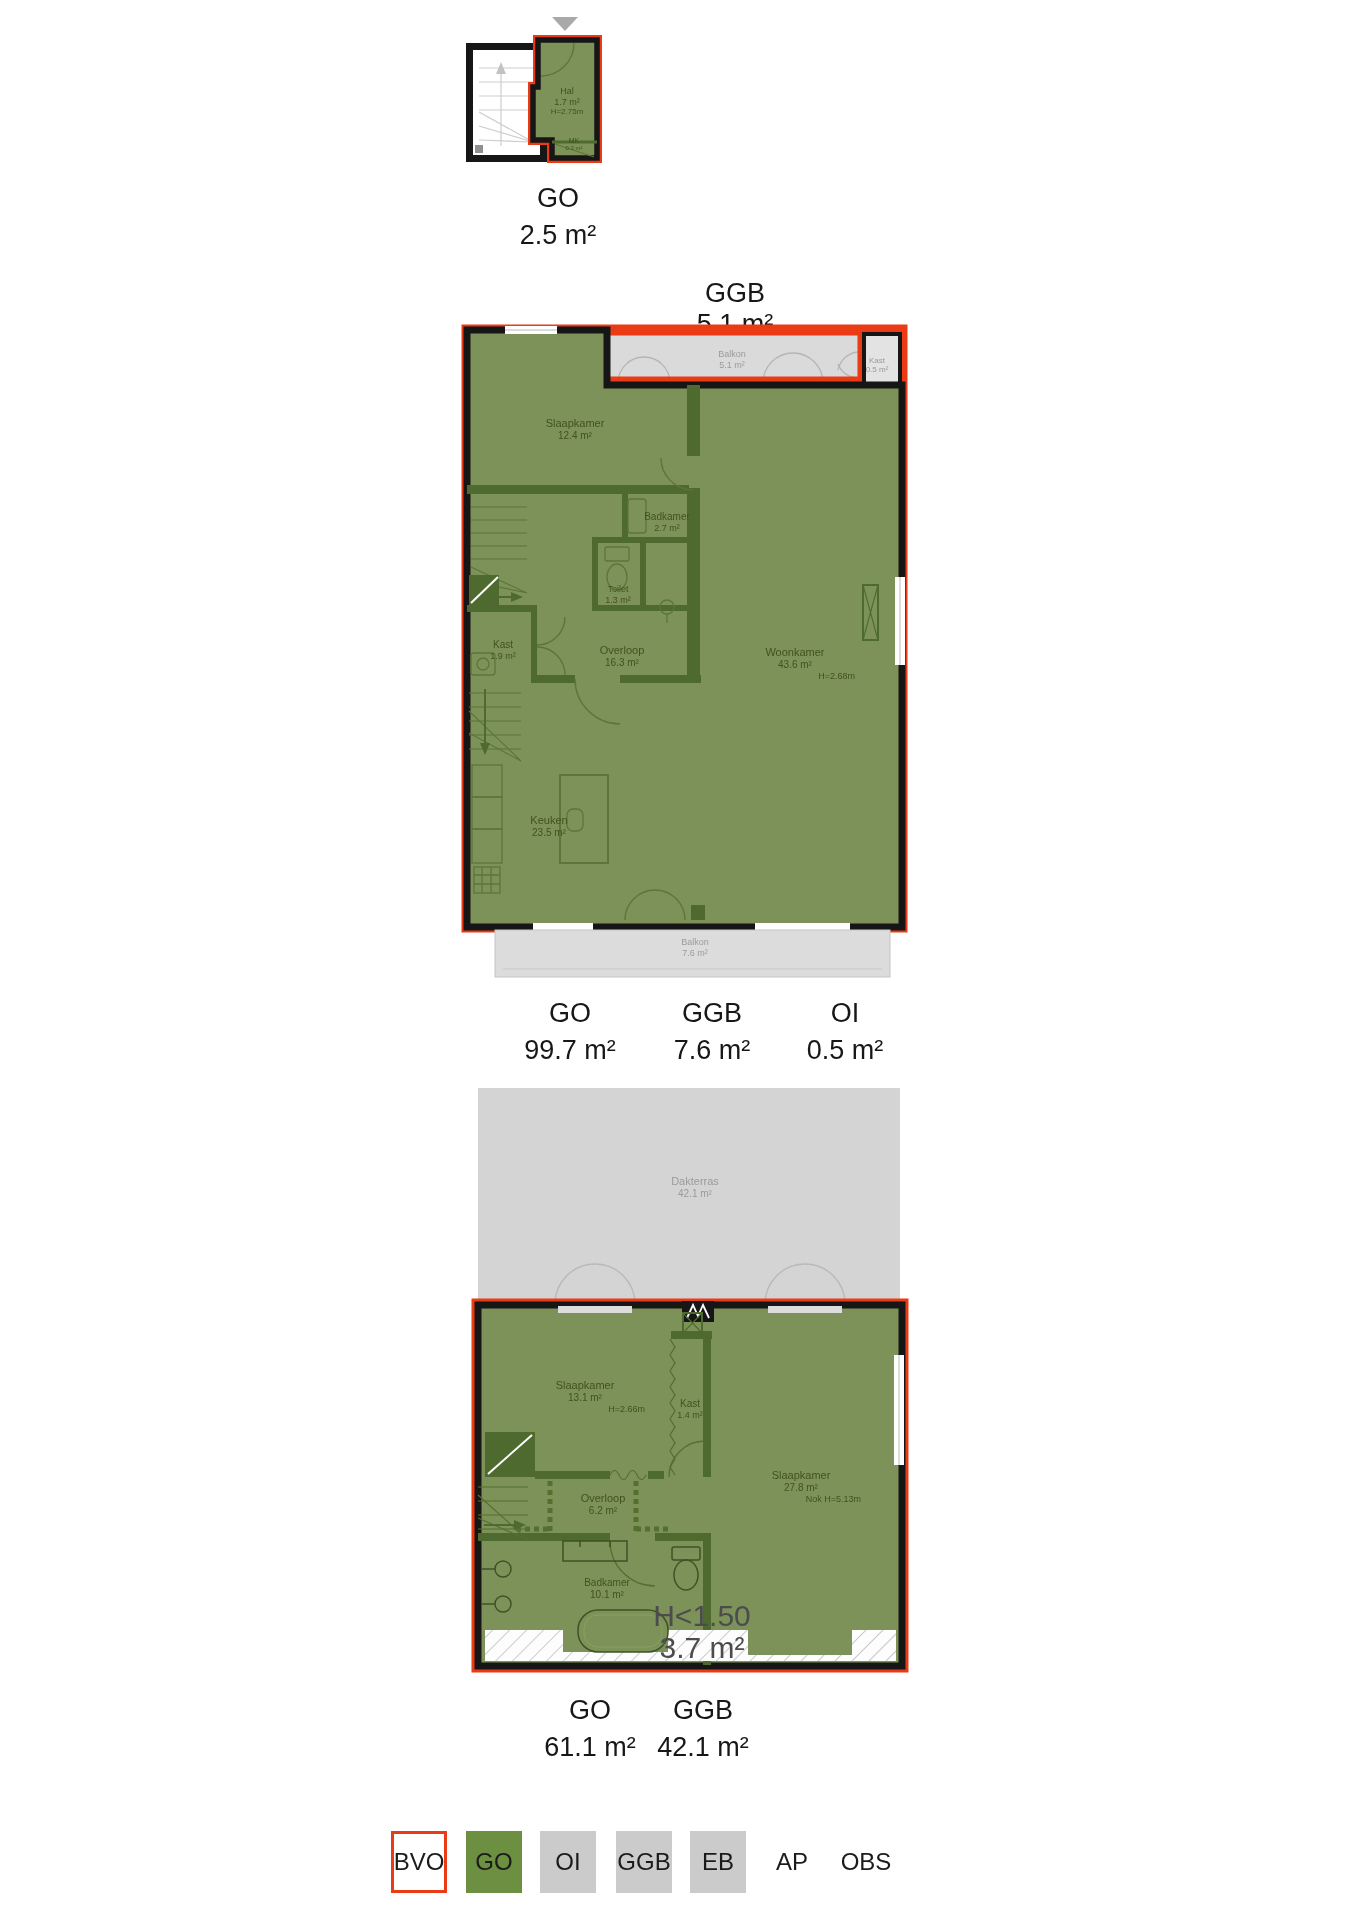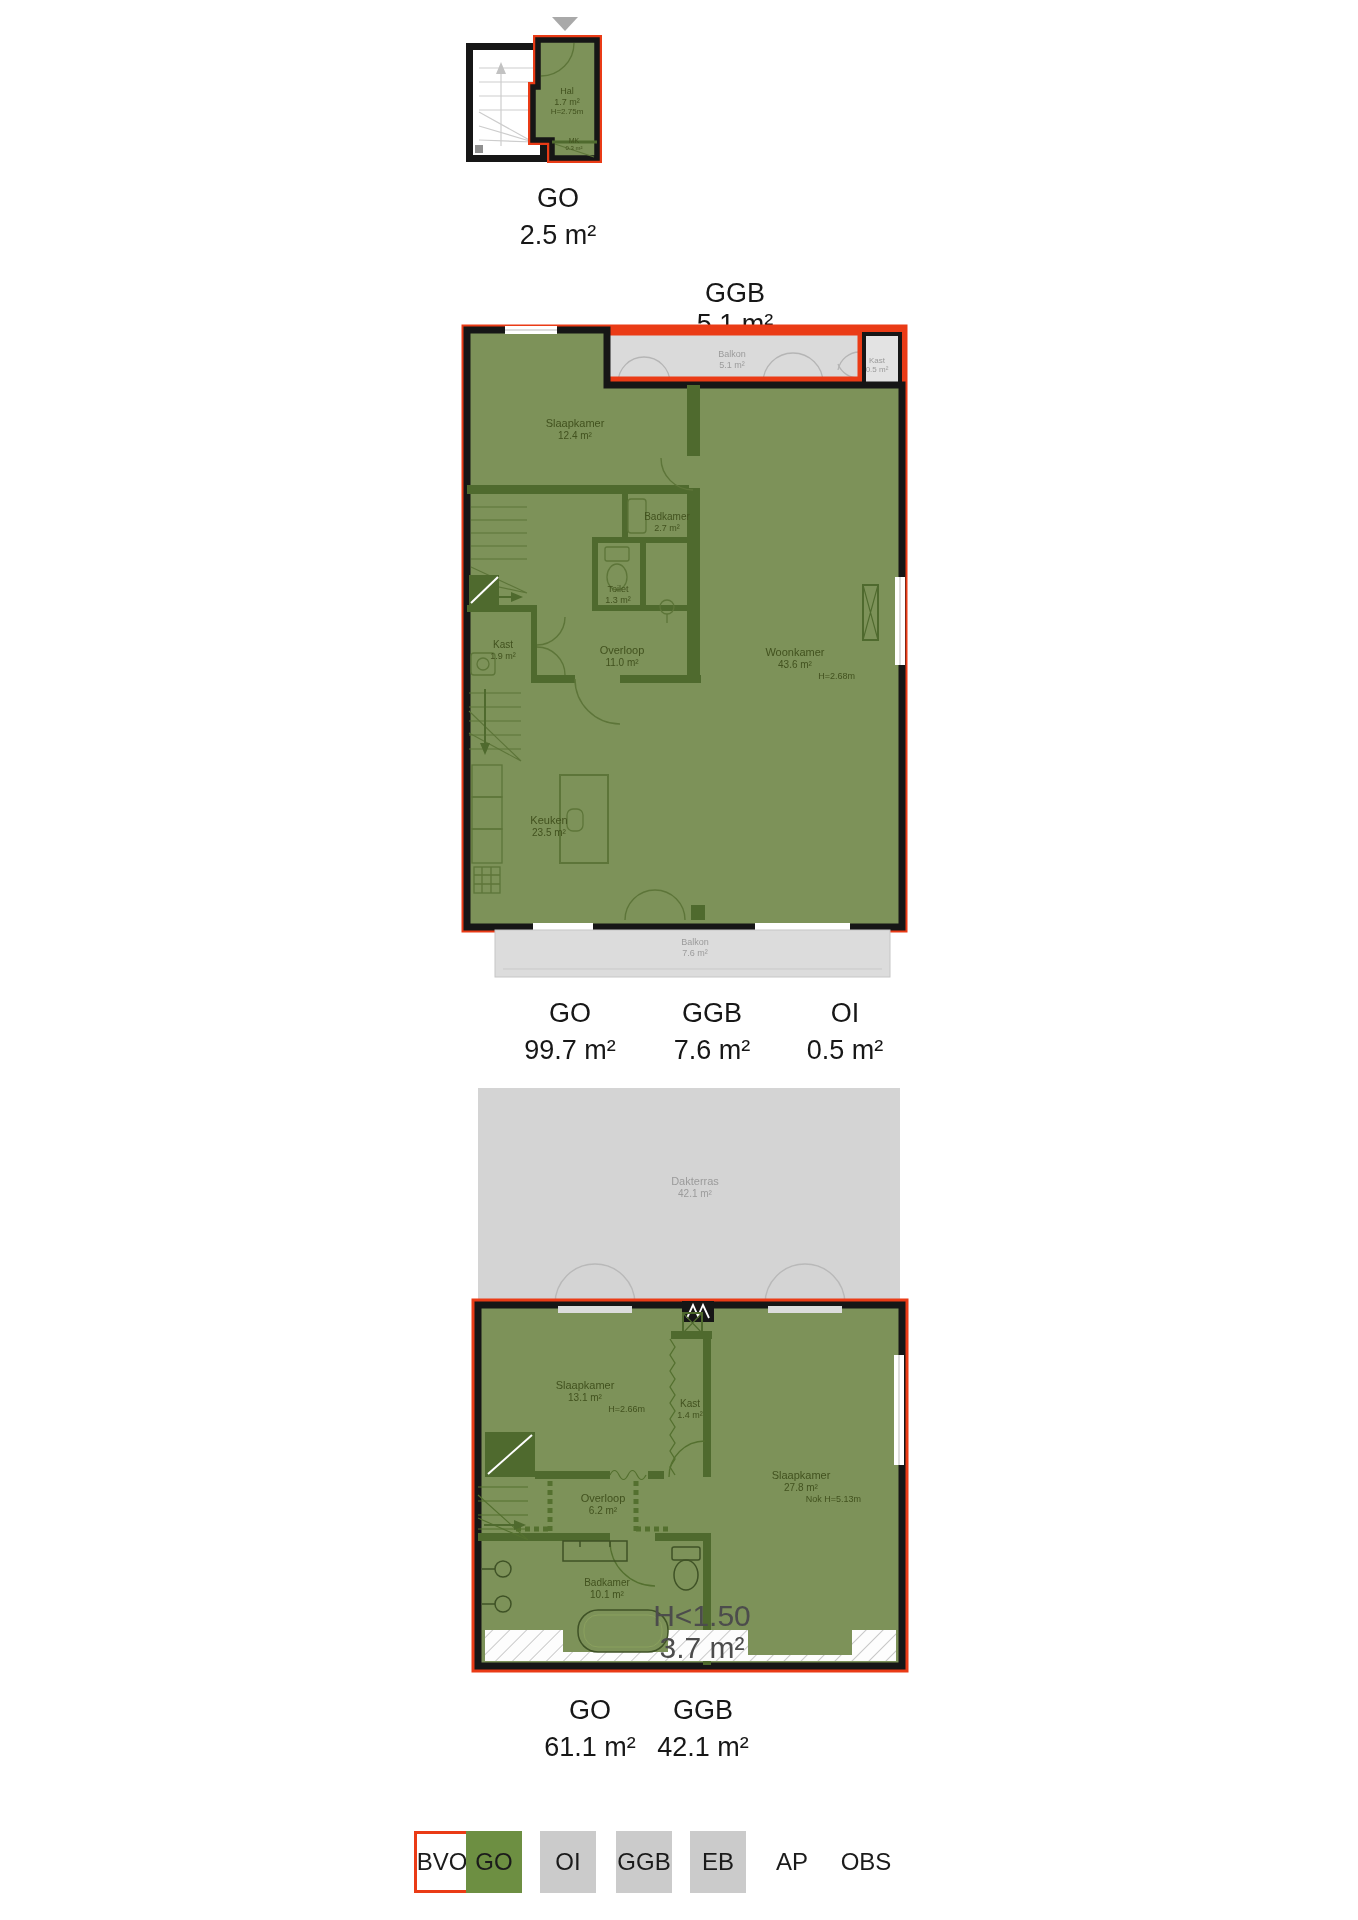--- a/index.html
+++ b/index.html
@@ -177,21 +177,21 @@
   <div class="room-label" style="left:593px;top:584px;width:50px">
     <div style="font-size:9px">Toilet</div>
     <div style="font-size:9px">1.3 m²</div>
   </div>
   <div class="room-label" style="left:468px;top:639px;width:70px">
     <div style="font-size:10px">Kast</div>
     <div style="font-size:9px">1.9 m²</div>
   </div>
   <div class="room-label" style="left:572px;top:644px;width:100px">
     <div class="rl-name">Overloop</div>
-    <div class="rl-area">11.0 m²</div>
+    <div class="rl-area">16.3 m²</div>
   </div>
   <div class="room-label" style="left:735px;top:646px;width:120px">
     <div class="rl-name">Woonkamer</div>
     <div class="rl-area">43.6 m²</div>
     <div class="rl-h">H=2.68m</div>
   </div>
   <div class="room-label" style="left:499px;top:814px;width:100px">
     <div class="rl-name">Keuken</div>
     <div class="rl-area">23.5 m²</div>
   </div>
@@ -318,21 +318,21 @@
   <div class="sum" style="left:520px;top:1695px;width:140px">
     <div class="sum-label">GO</div>
     <div class="sum-value">61.1 m²</div>
   </div>
   <div class="sum" style="left:633px;top:1695px;width:140px">
     <div class="sum-label">GGB</div>
     <div class="sum-value">42.1 m²</div>
   </div>
 
   <div>
-    <div class="lg-box lg-bvo" style="left:414px;top:1831px">
+    <div class="lg-box lg-bvo" style="left:391px;top:1831px">
       <span>BVO</span>
     </div>
     <div class="lg-box lg-go" style="left:466px;top:1831px">
       <span>GO</span>
     </div>
     <div class="lg-box lg-gray" style="left:540px;top:1831px">
       <span>OI</span>
     </div>
     <div class="lg-box lg-gray" style="left:616px;top:1831px">
       <span>GGB</span>

